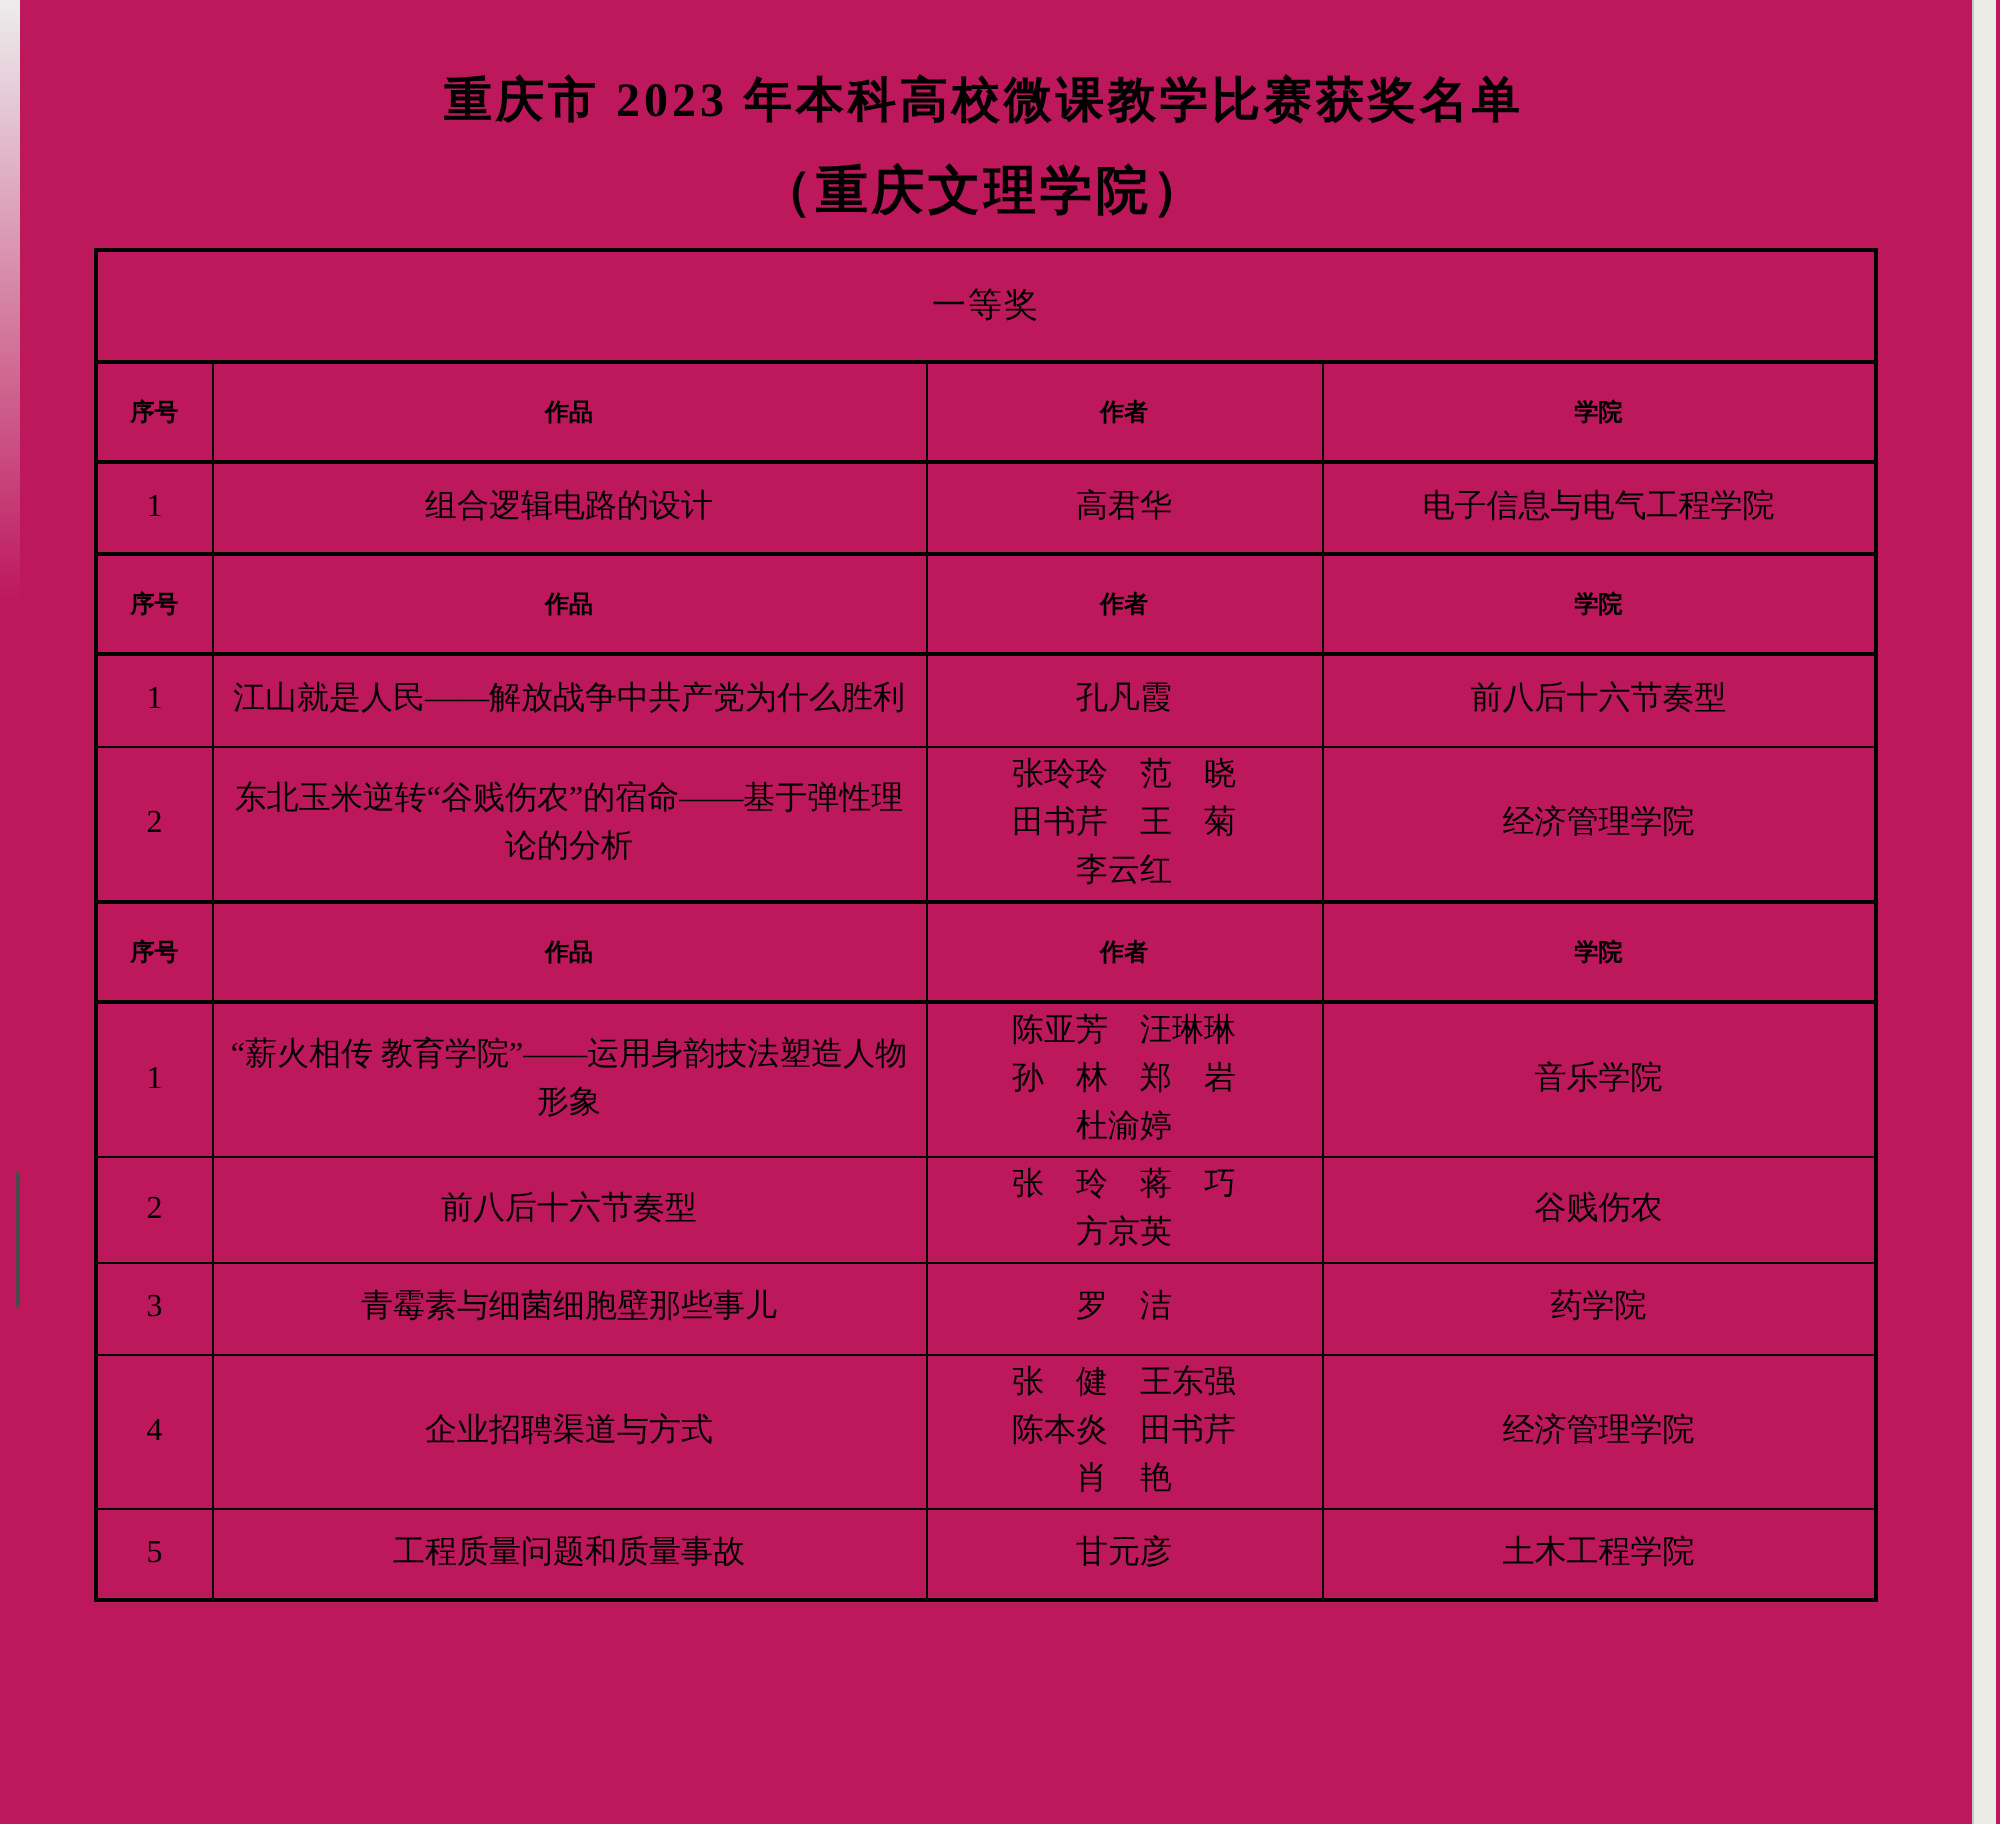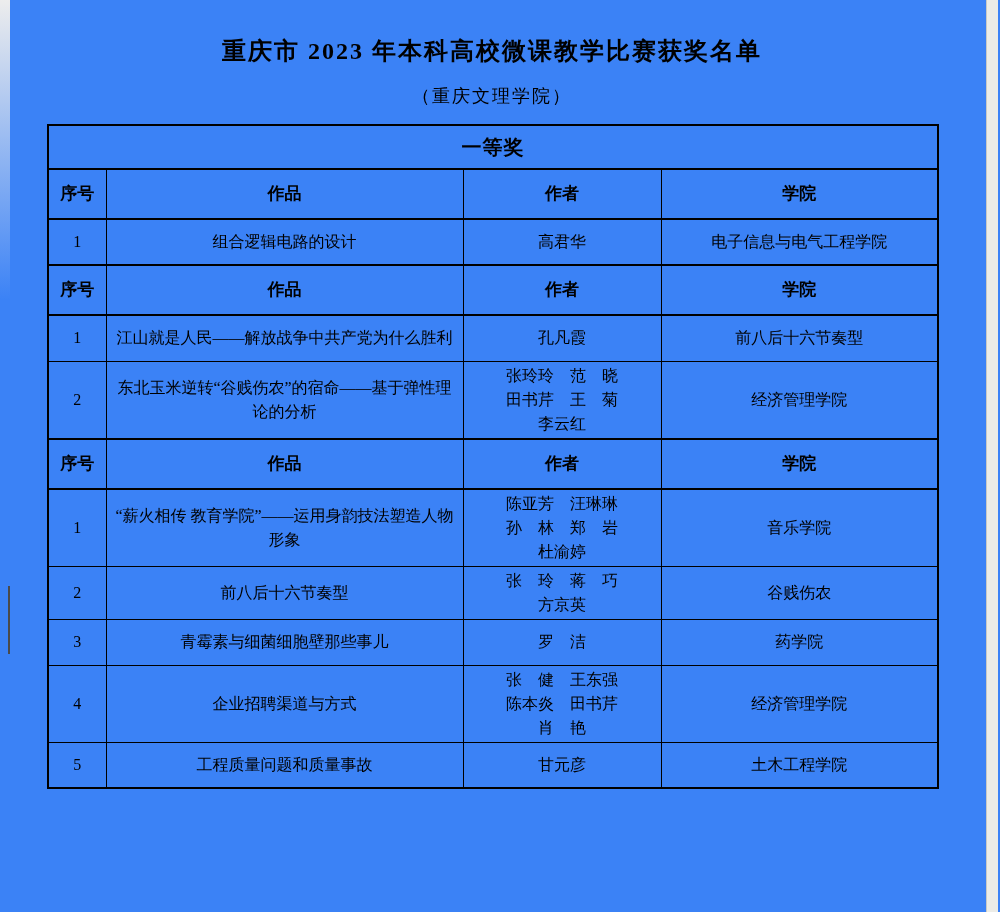--- a/index.html
+++ b/index.html
@@ -3,21 +3,21 @@
 <meta charset="utf-8">
 <style>
   * { margin: 0; padding: 0; box-sizing: border-box; }
   html, body {
     width: 1000px; height: 912px;
     background: #ffffff;
     font-family: "Liberation Serif", "DejaVu Serif", serif;
     color: #000000;
     overflow: hidden;
   }
-  .page { position: relative; width: 1000px; height: 912px; background: #3b82f6; }
+  .page { position: relative; width: 1000px; height: 912px; background: #be185d; }
 
   
   .left-edge-shadow {
     position: absolute; left: 0; top: 0; width: 10px; height: 300px;
     background: linear-gradient(to bottom, #ededed, rgba(255,255,255,0));
     pointer-events: none;
   }
   .stray-mark {
     position: absolute; left: 8px; top: 586px; width: 2px; height: 68px;
     background: #4a4a4a;
@@ -32,21 +32,21 @@
 
   .title {
     text-align: center;
     font-size: 24px; font-weight: bold;
     letter-spacing: 2px;
     padding-top: 36px;
     line-height: 30px;
   }
   .subtitle {
     text-align: center;
-    font-size: 18px; font-weight: normal;
+    font-size: 26px; font-weight: bold;
     letter-spacing: 2px;
     margin-top: 17px;
     line-height: 26px;
     margin-bottom: 15px;
   }
 
   table.awards {
     width: 890px;
     border-collapse: collapse;
     table-layout: fixed;
@@ -57,30 +57,30 @@
     vertical-align: middle;
     font-size: 16px;
     line-height: 24px;
     padding: 2px 6px;
     overflow: hidden;
   }
   
   table.awards { border: 2px solid #000; }
 
   tr.section-row td {
-    height: 44px;
-    font-weight: bold;
-    font-size: 20px;
+    height: 56px;
+    font-weight: normal;
+    font-size: 17px;
     letter-spacing: 1px;
     border-bottom-width: 2px;
   }
   tr.head-row th {
     height: 50px;
     font-weight: bold;
-    font-size: 17px;
+    font-size: 12px;
     border-top-width: 2px;
     border-bottom-width: 2px;
   }
   tr.data-row td { height: 46px; }
   td.no-cell { font-size: 16px; }
   .author-line { line-height: 24px; white-space: pre; }
 </style>
 </head>
 <body>
 

